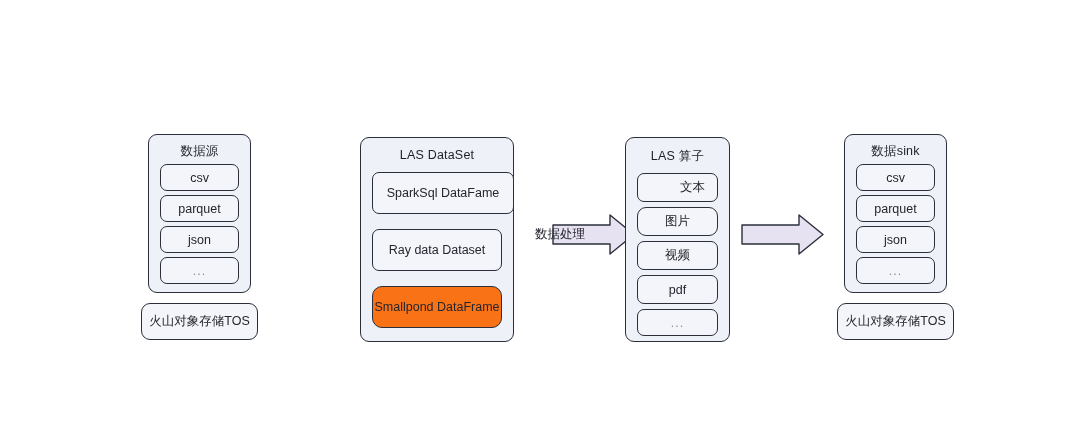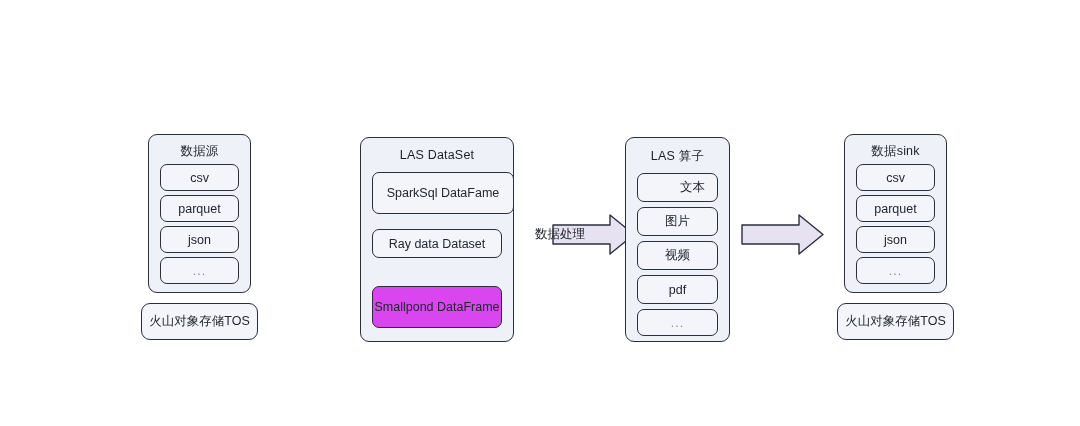--- a/index.html
+++ b/index.html
@@ -56,22 +56,23 @@
     border-radius: 7px;
     display: flex;
     align-items: center;
     justify-content: center;
     color: #23262e;
     font-size: 12.5px;
     white-space: nowrap;
   }
 
   .item-box.highlight {
-    background: #d946ef;
+    background: #f97316;
     border-color: #2b2f3a;
+    border-radius: 10px;
   }
 
   .item-box.ellipsis {
     color: #8a8f99;
     letter-spacing: 1px;
   }
 
   .footer-box {
     position: absolute;
     box-sizing: border-box;
@@ -124,37 +125,37 @@
     <div class="item-box ellipsis" style="left:160px; top:257px; width:79px; height:27px;">...</div>
     <div class="footer-box" style="left:141px; top:303px; width:117px; height:37px;">火山对象存储TOS</div>
   </div>
 
 
   <div class="column">
     <div class="group-box" style="left:360px; top:137px; width:154px; height:205px;">
       <div class="group-title" style="top:10px;">LAS  DataSet</div>
     </div>
     <div class="item-box" style="left:372px; top:172px; width:142px; height:42px;">SparkSql DataFame</div>
-    <div class="item-box" style="left:372px; top:229px; width:130px; height:29px;">Ray data Dataset</div>
+    <div class="item-box" style="left:372px; top:229px; width:130px; height:42px;">Ray data Dataset</div>
     <div class="item-box highlight" style="left:372px; top:286px; width:130px; height:42px;">Smallpond DataFrame</div>
   </div>
 
   <div class="arrow" style="left:526px; top:212px; width:83px; height:45px;padding-left:26px;">
     <svg width="83" height="45" viewBox="0 0 83 45">
       <polygon points="1,13 58,13 58,3 82,22.5 58,42 58,32 1,32" fill="#e7e2f1" stroke="#2b2f3a" stroke-width="1.4" stroke-linejoin="round"></polygon>
     </svg>
     <div class="arrow-label">数据处理</div>
   </div>
 
   <div class="column">
     <div class="group-box" style="left:625px; top:137px; width:105px; height:205px;">
       <div class="group-title" style="top:10px;">LAS  算子</div>
     </div>
     <div class="item-box" style="left:637px; top:173px; width:81px; height:29px;padding-left:30px;">文本</div>
-    <div class="item-box" style="left:637px; top:207px; width:81px; height:29px;">图片</div>
+    <div class="item-box" style="left:637px; top:207px; width:81px; height:29px;border-radius:9px;">图片</div>
     <div class="item-box" style="left:637px; top:241px; width:81px; height:29px;">视频</div>
     <div class="item-box" style="left:637px; top:275px; width:81px; height:29px;">pdf</div>
     <div class="item-box ellipsis" style="left:637px; top:309px; width:81px; height:27px;">...</div>
   </div>
 
   <div class="arrow" style="left:741px; top:212px; width:83px; height:45px;">
     <svg width="83" height="45" viewBox="0 0 83 45">
       <polygon points="1,13 58,13 58,3 82,22.5 58,42 58,32 1,32" fill="#e7e2f1" stroke="#2b2f3a" stroke-width="1.4" stroke-linejoin="round"></polygon>
     </svg>
   </div>

